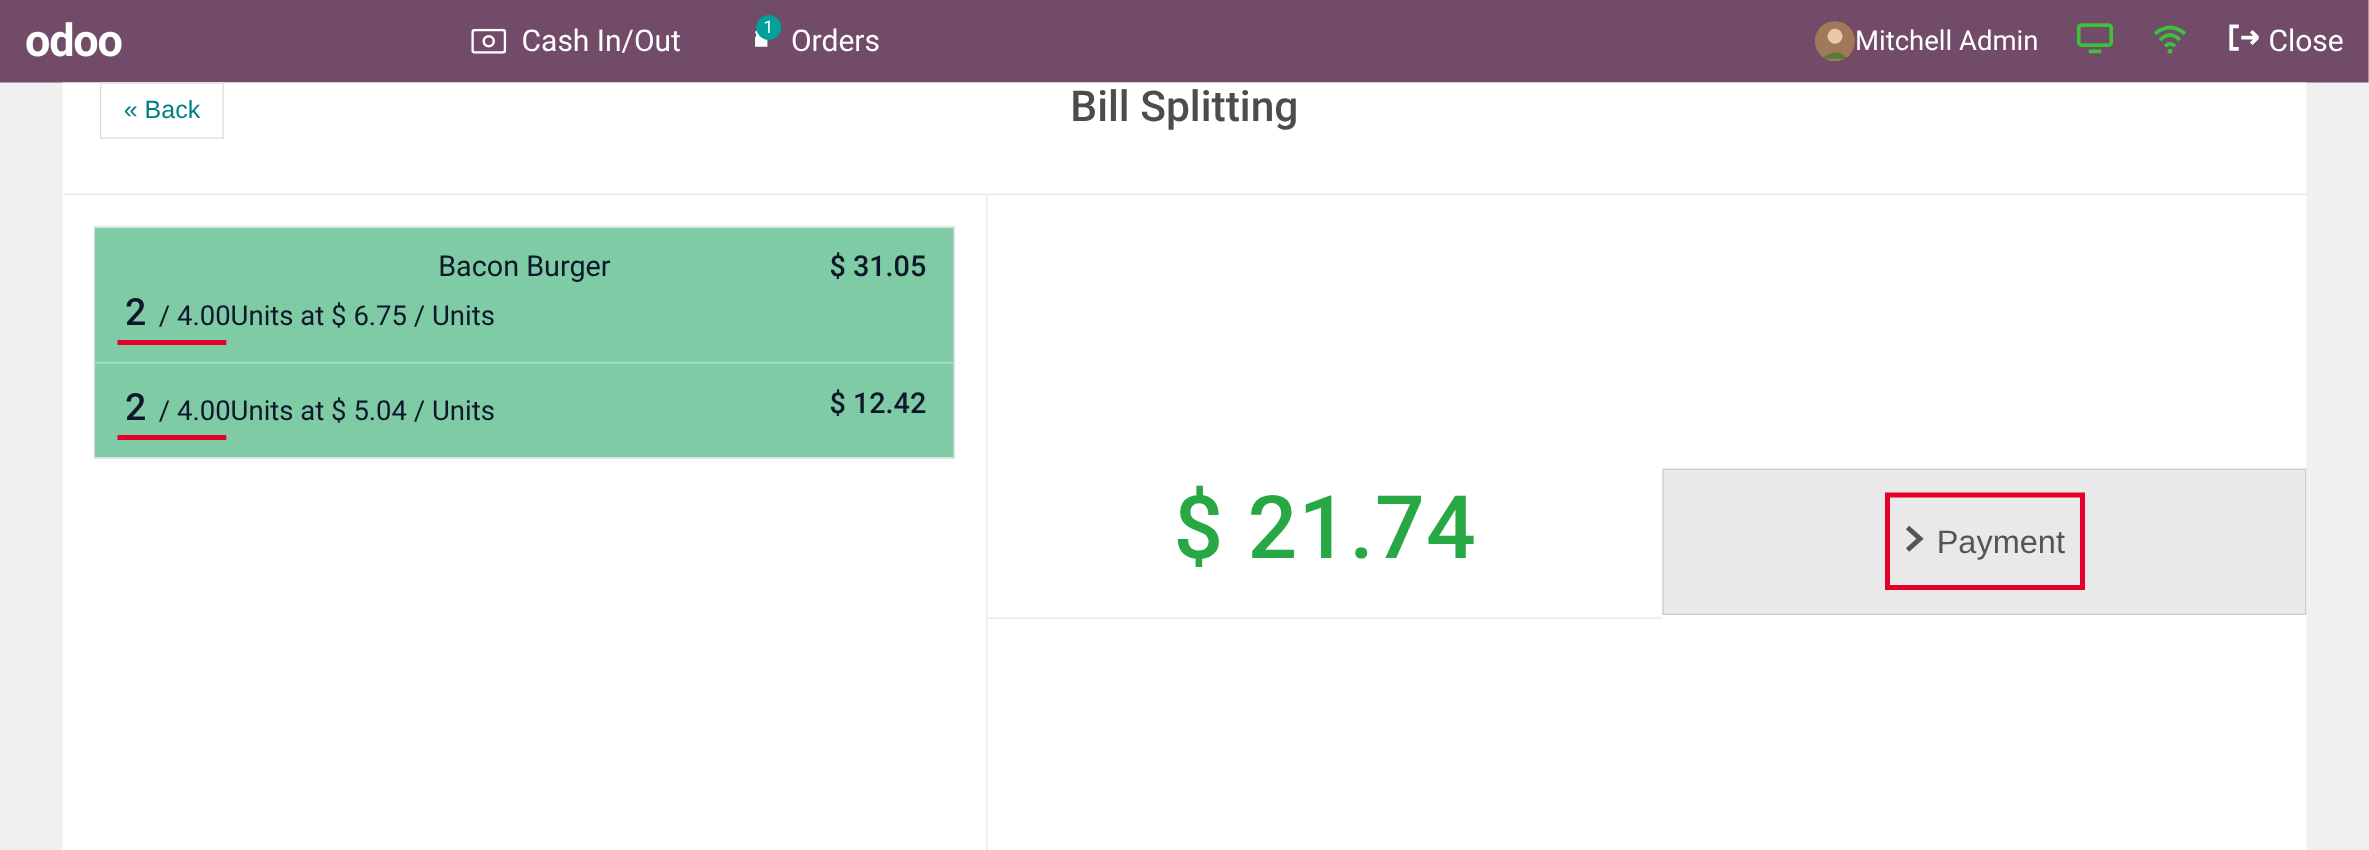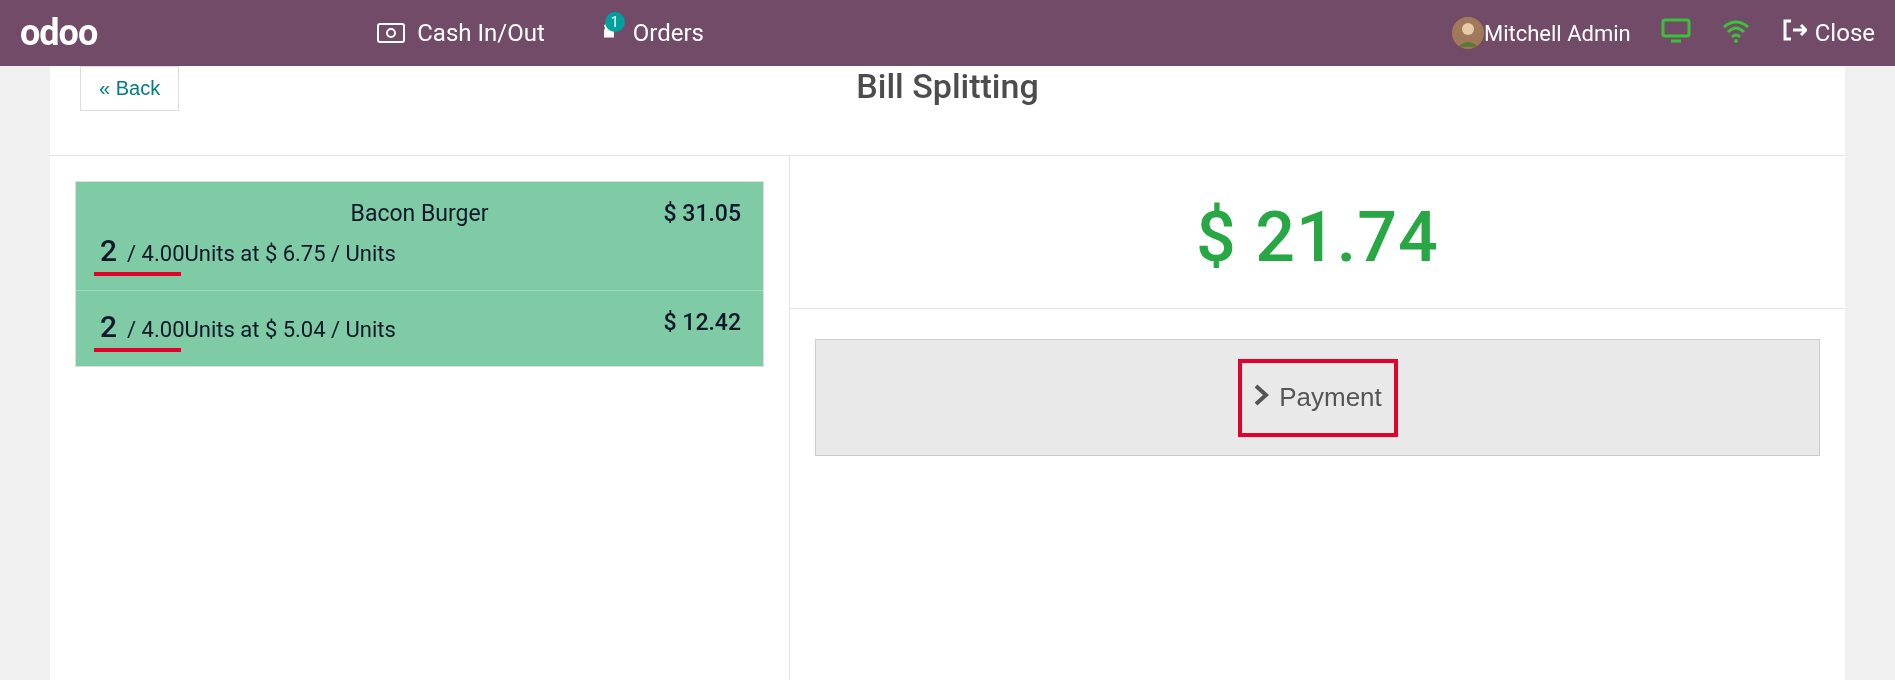--- a/index.html
+++ b/index.html
@@ -136,21 +136,21 @@
     }
     .qty-num { font-size:30px; font-weight:500; position:relative; padding:0 2px;}
     .qty-underline {
       position:absolute; left:-4px; right:-62px; bottom:-8px; height:4px; background:#E4002B;
     }
     .line-detail { font-size:22px; }
 
     .right-panel {
       flex:1;
       display:flex;
-      flex-direction:column;
+      flex-direction:row;
       align-items:center;
     }
     .total {
       font-size:70px;
       color:#28a745;
       font-weight:500;
       padding:40px 0 30px 0;
       letter-spacing:1px;
       border-bottom:1px solid #e5e5e5;
       width:100%;

